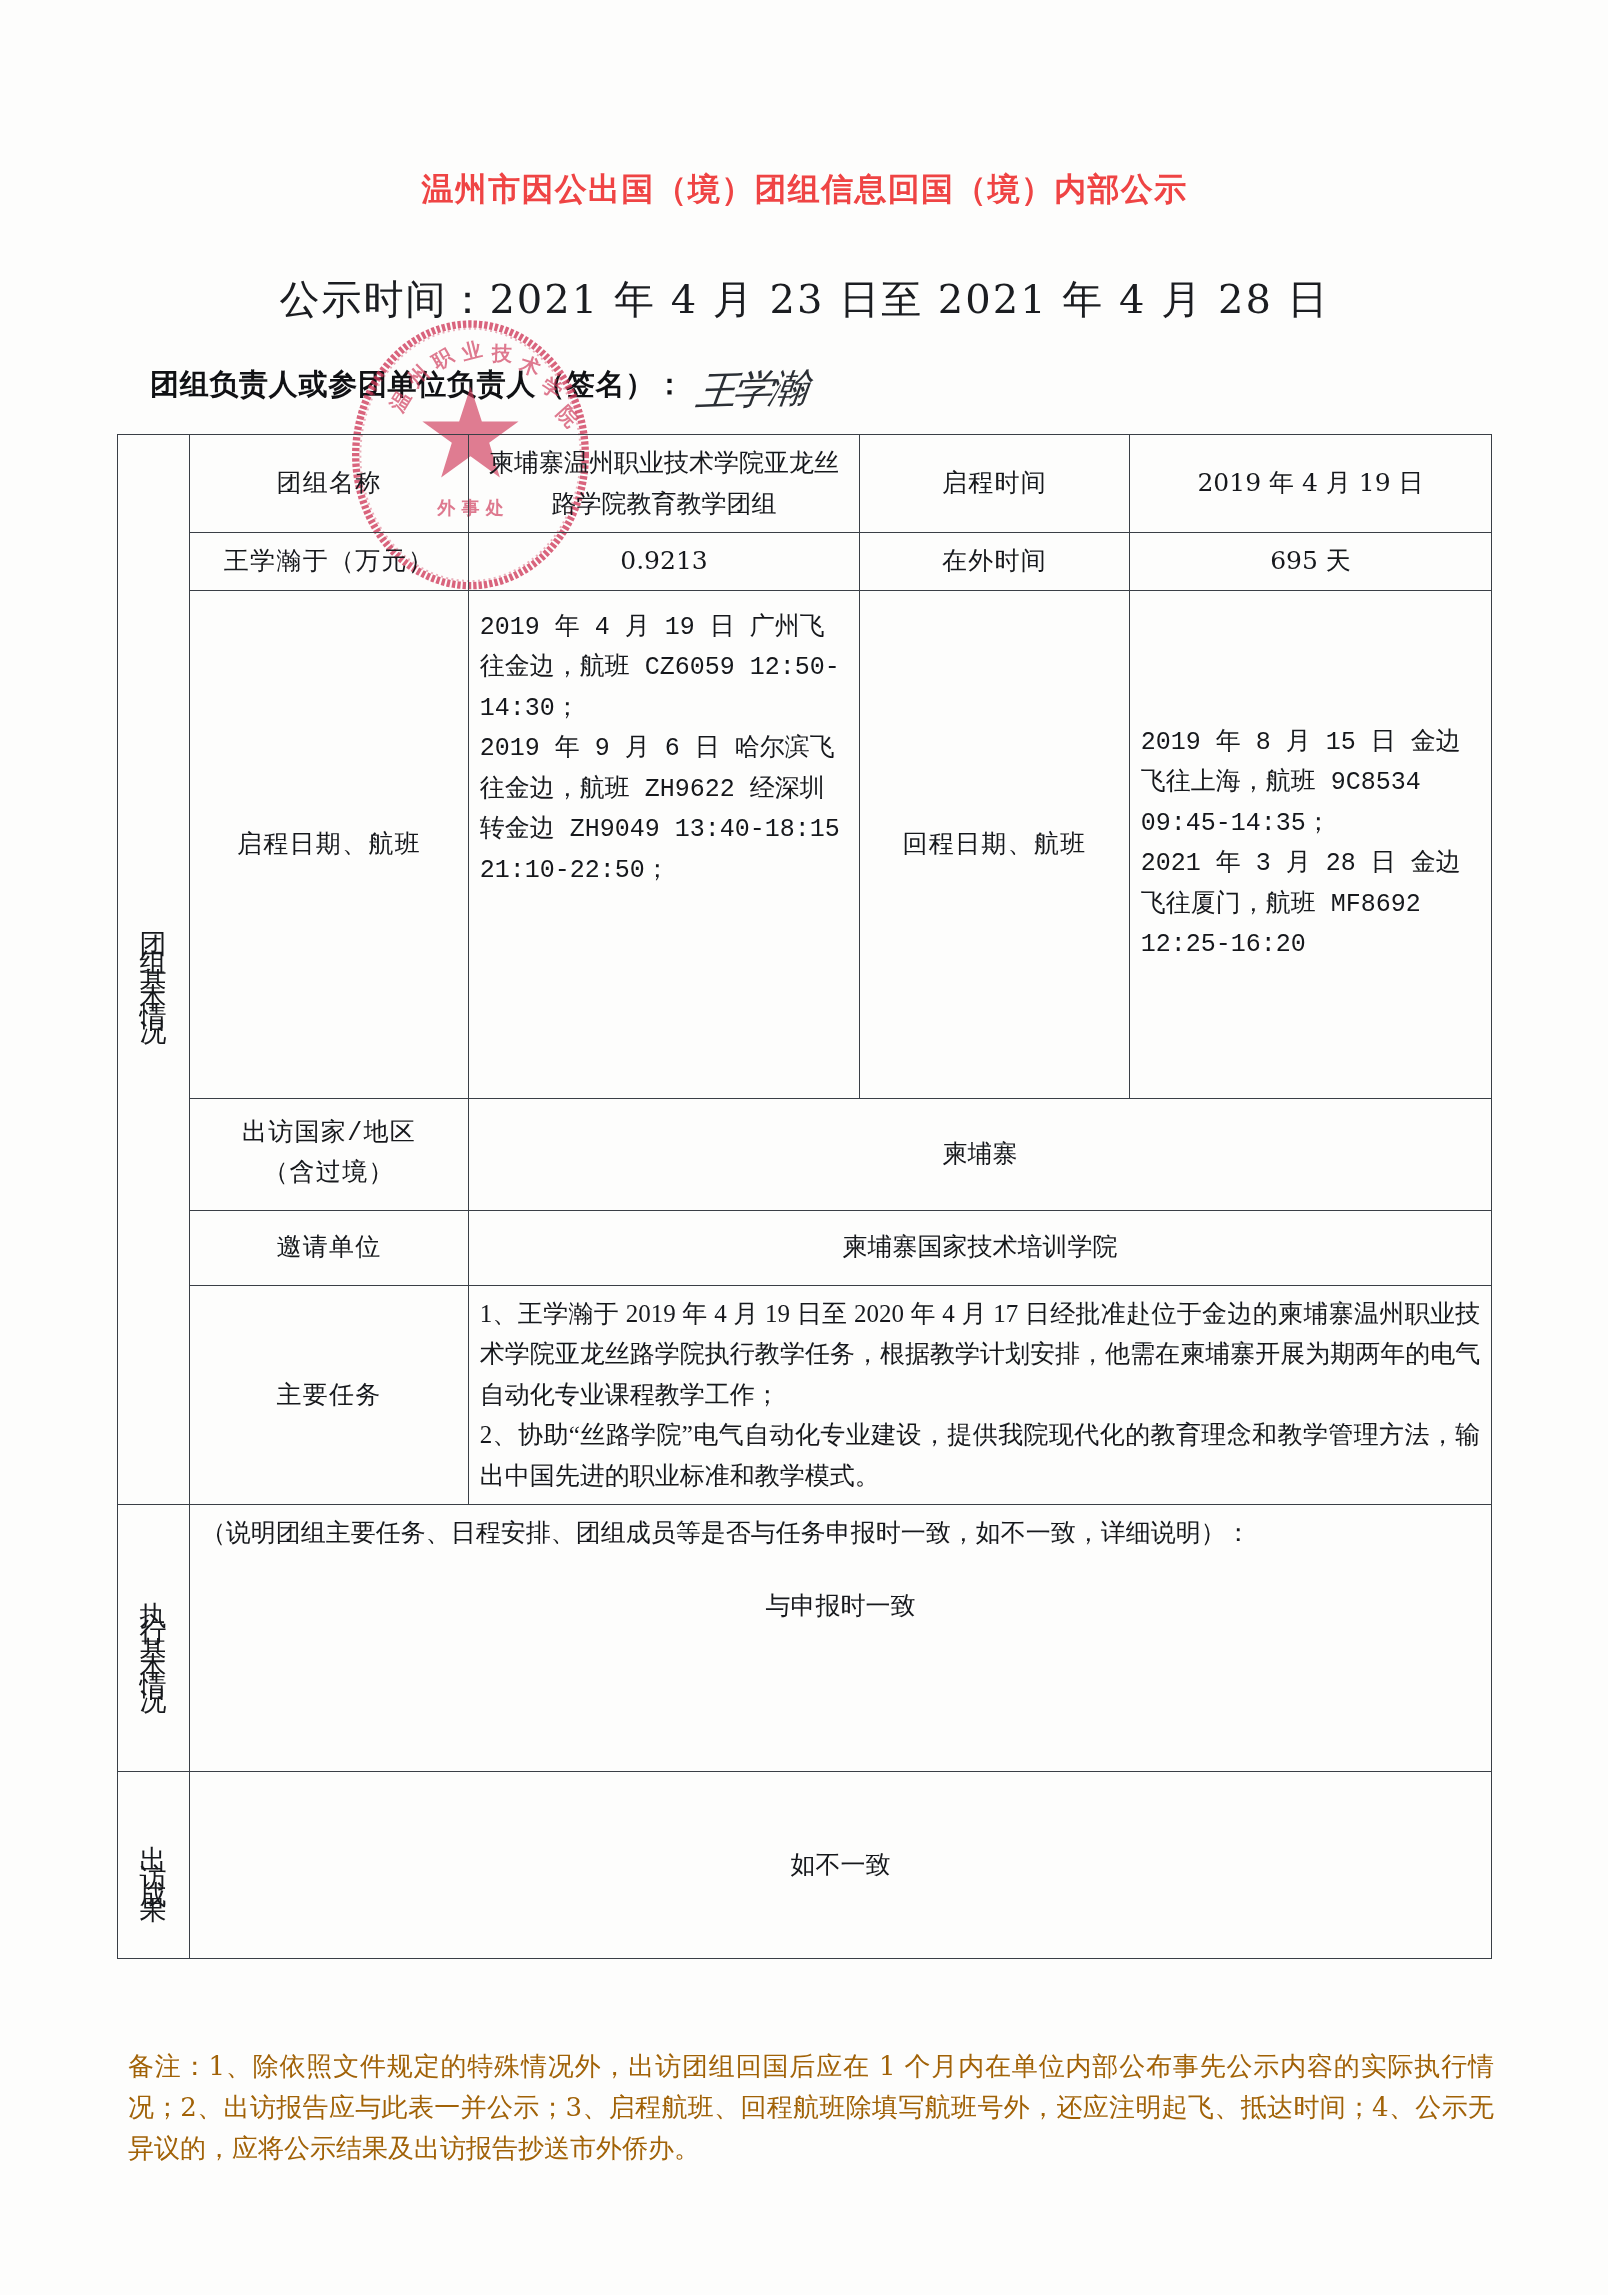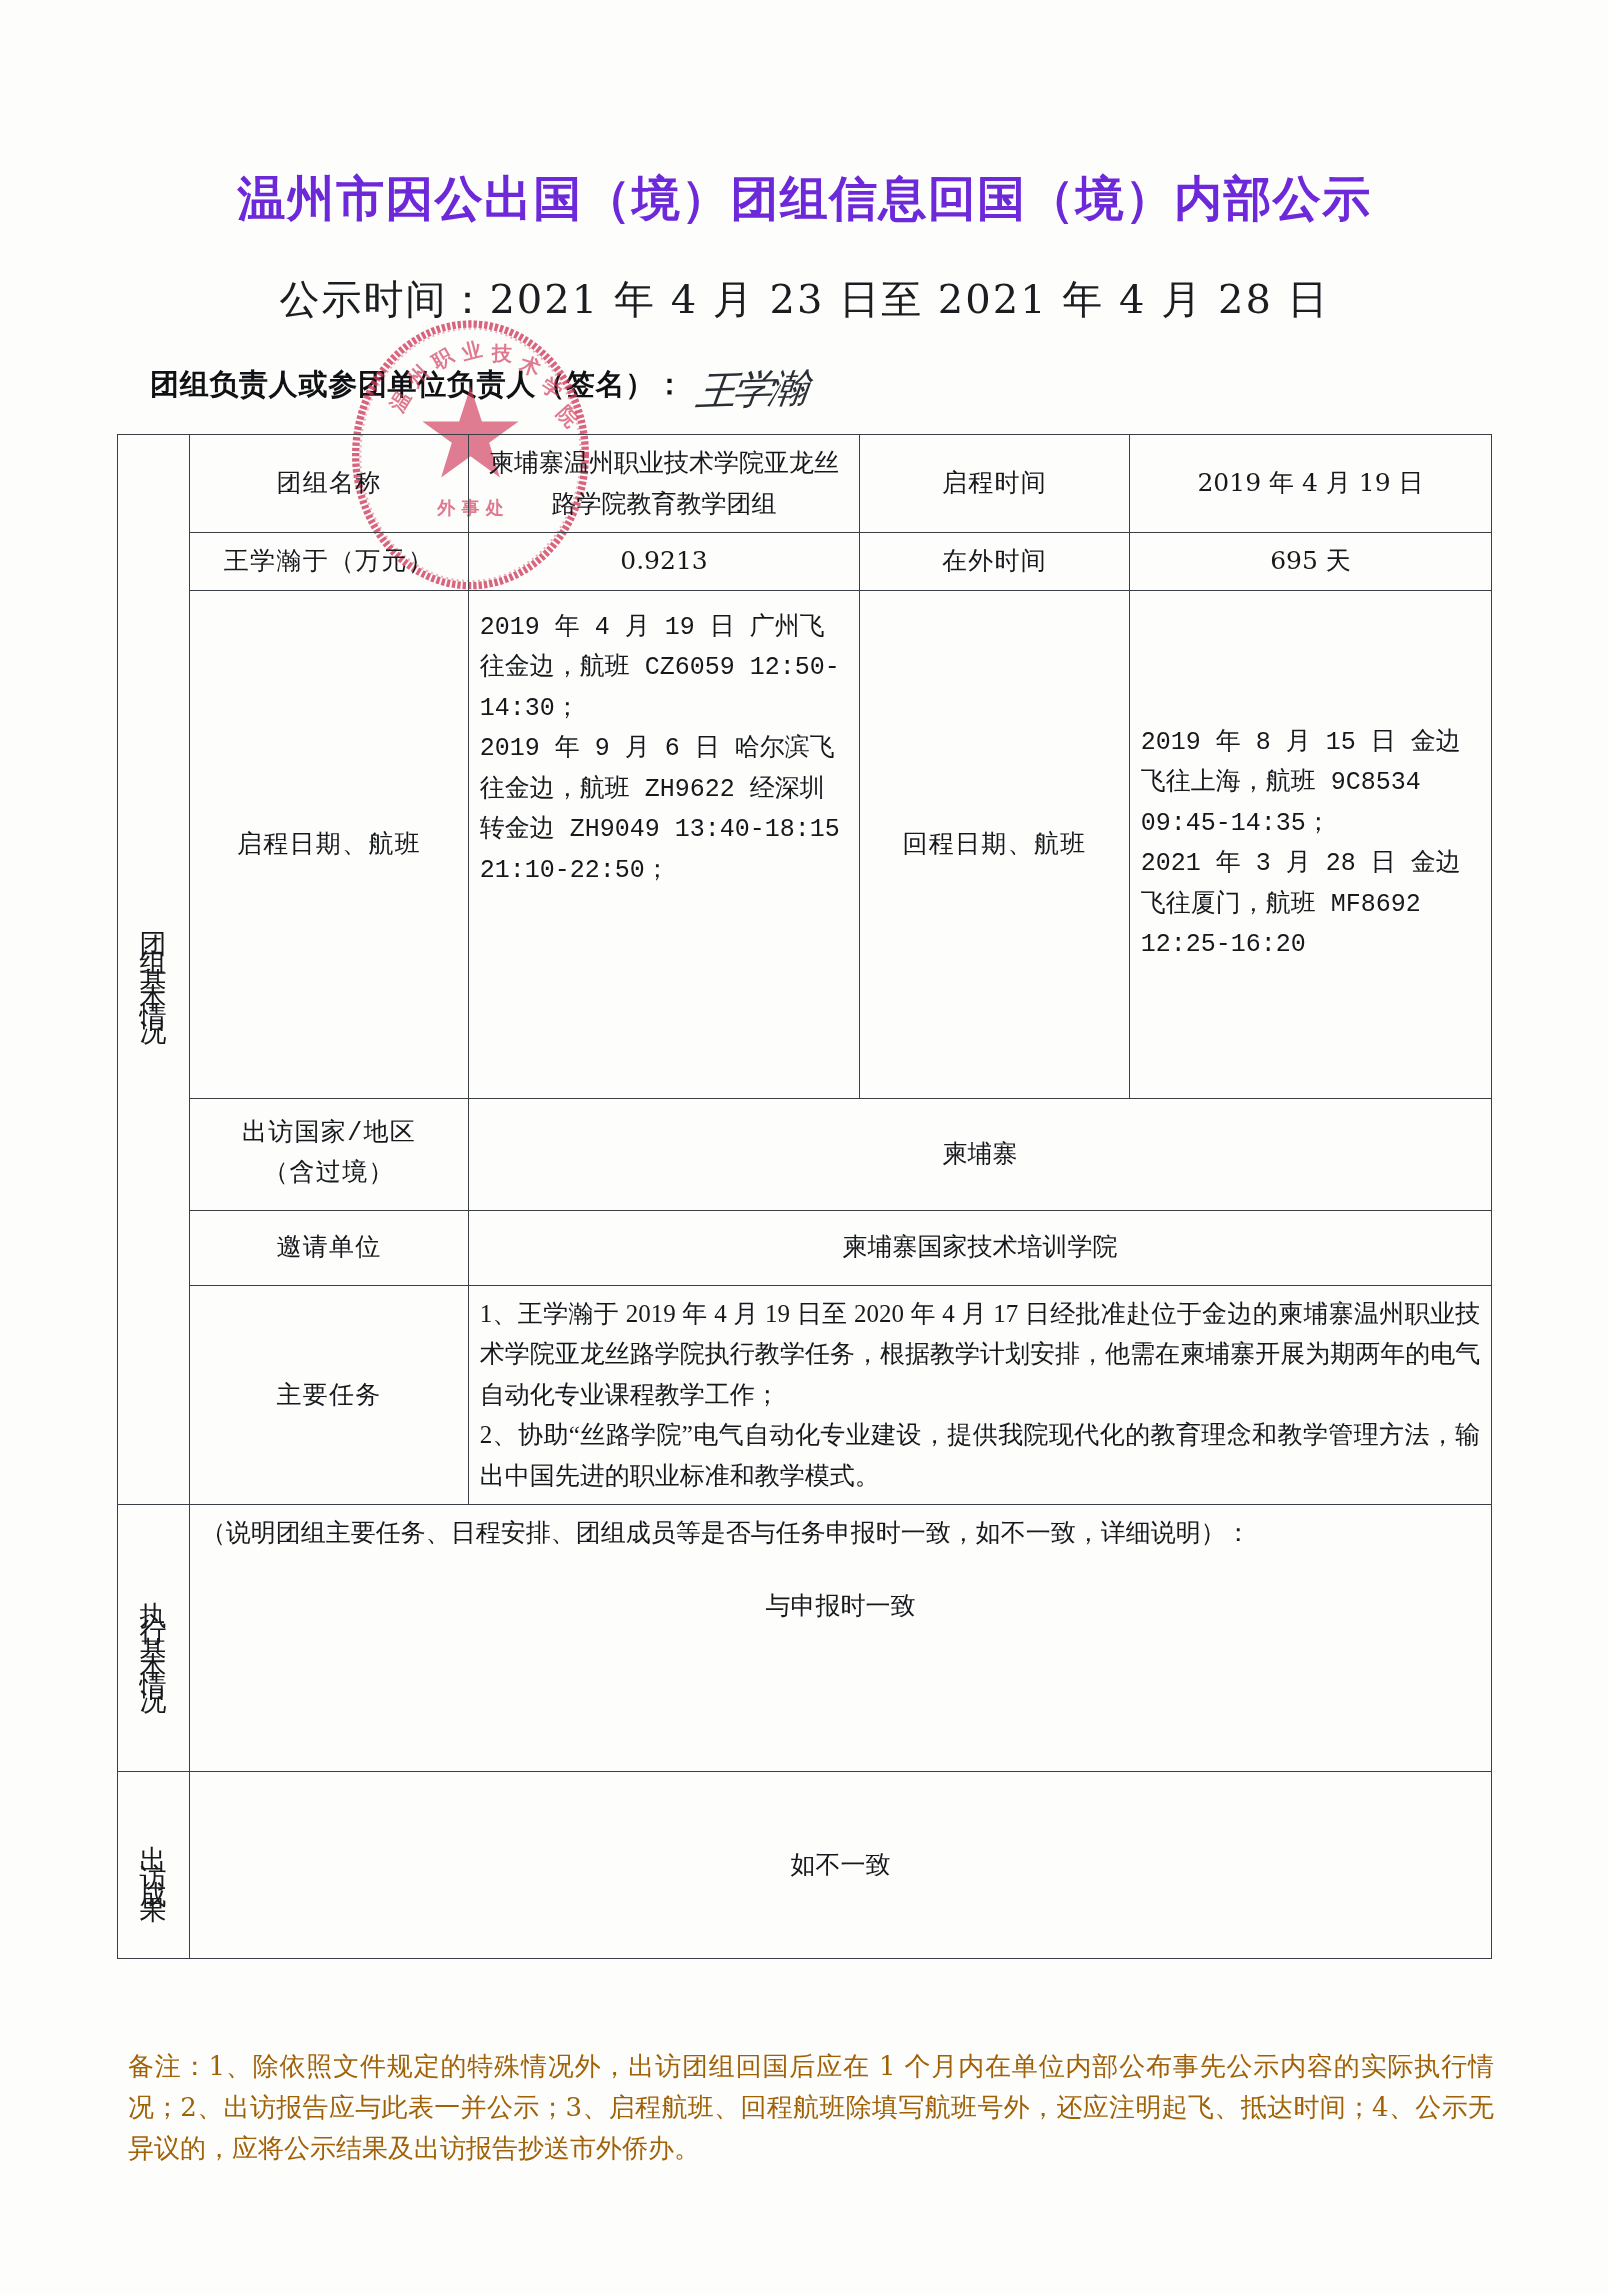--- a/index.html
+++ b/index.html
@@ -21,25 +21,25 @@
     overflow: hidden;
   }
 
   
   .doc-title {
     position: absolute;
     top: 170px;
     left: 0;
     width: 100%;
     text-align: center;
-    font-size: 48px;
+    font-size: 32px;
     font-weight: bold;
     letter-spacing: 1.3px;
     line-height: 1.2;
-    color: #6d28d9;
+    color: #ef4444;
   }
   .publicity-period {
     position: absolute;
     top: 272px;
     left: 0;
     width: 100%;
     text-align: center;
     font-size: 40px;
     letter-spacing: 2px;
     color: #1b1d21;

